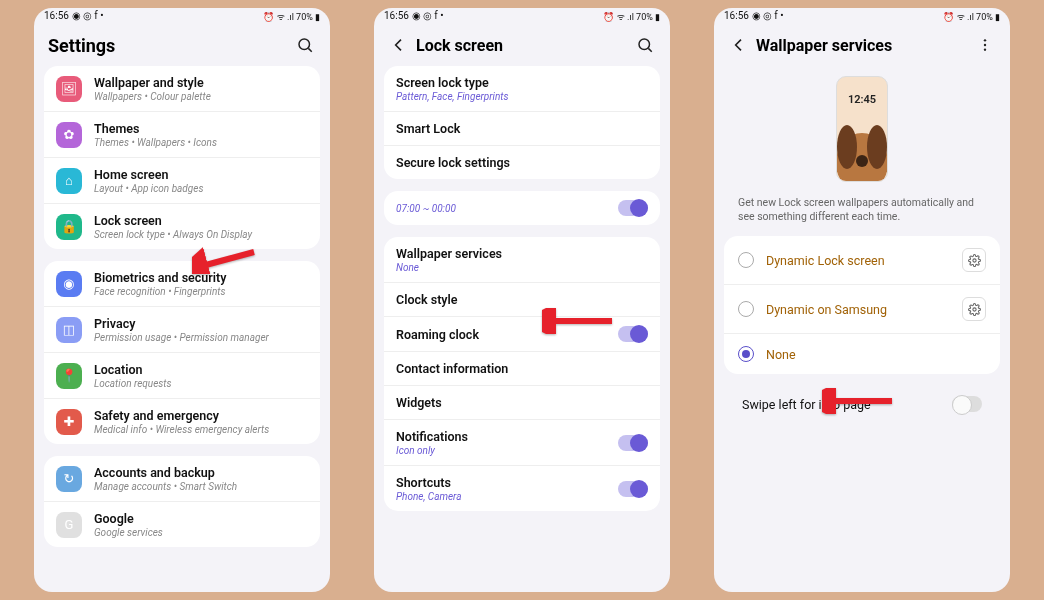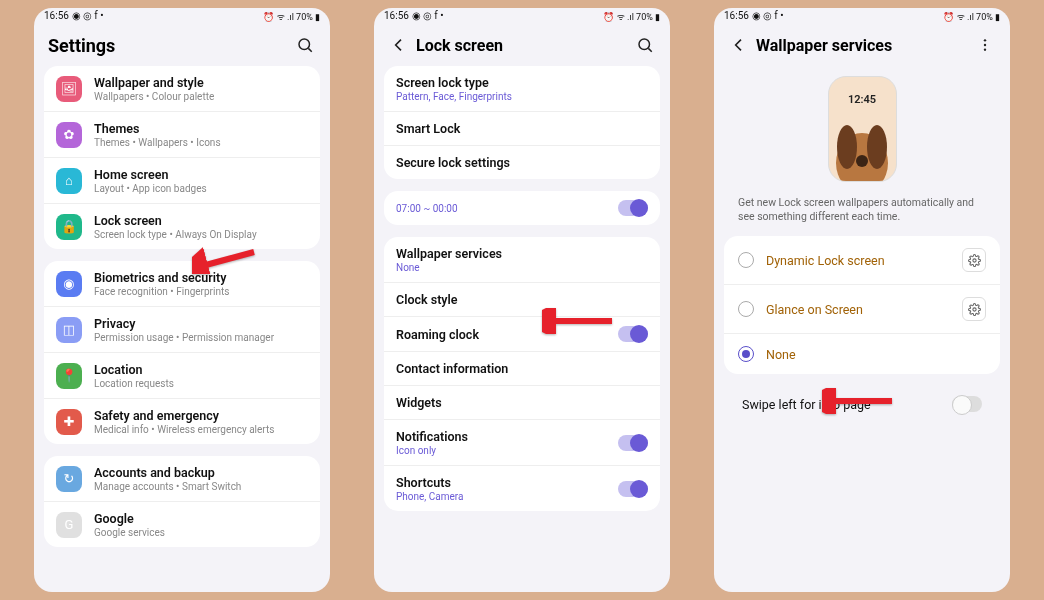--- a/index.html
+++ b/index.html
@@ -78,21 +78,21 @@
     width: 26px; height: 26px;
     border-radius: 8px;
     display: inline-flex;
     align-items: center; justify-content: center;
     flex-shrink: 0;
     font-size: 13px;
     color: #fff;
   }
   .li-text { flex: 1; min-width: 0; }
   .li-title { font-size: 12.5px; color: #111; font-weight: 600; line-height: 1.2; }
-  .li-sub { font-size: 10px; color: #888; margin-top: 1px; }
+  .li-sub { font-size: 10px; color: #888; margin-top: 1px; font-style: italic; }
   .li-sub.accent { color: #6a5ad6; }
   .toggle {
     width: 30px; height: 16px;
     border-radius: 10px;
     position: relative;
     flex-shrink: 0;
   }
   .toggle.on { background: #c5c0f0; }
   .toggle.on::after {
     content: ""; position: absolute; right: 0; top: -1px;
@@ -103,23 +103,23 @@
   .toggle.off::after {
     content: ""; position: absolute; left: 0; top: -1px;
     width: 18px; height: 18px; border-radius: 50%;
     background: #fafafa; border: 1px solid #ccc;
   }
   
   .preview {
     display: flex; justify-content: center; padding: 10px 0 6px;
   }
   .phone-preview {
-    width: 69px; height: 106px;
+    width: 52px; height: 106px;
     background: #f6e1cb;
-    border-radius: 18px;
+    border-radius: 10px;
     border: 1px solid #ddd;
     position: relative;
     overflow: hidden;
   }
   .preview-time {
     position: absolute; top: 16px; left: 0; right: 0;
     text-align: center; font-size: 11px; font-weight: 600; color: #222;
   }
   .dog {
     position: absolute;
@@ -426,21 +426,21 @@
           <span class="radio-label">Dynamic Lock screen</span>
           <span class="gear-btn">
             <svg width="13" height="13" viewBox="0 0 24 24" fill="none" stroke="#666" stroke-width="2">
               <circle cx="12" cy="12" r="3"></circle>
               <path d="M19.4 15a1.7 1.7 0 0 0 .3 1.8l.1.1a2 2 0 1 1-2.8 2.8l-.1-.1a1.7 1.7 0 0 0-1.8-.3 1.7 1.7 0 0 0-1 1.5V21a2 2 0 1 1-4 0v-.1a1.7 1.7 0 0 0-1-1.5 1.7 1.7 0 0 0-1.8.3l-.1.1a2 2 0 1 1-2.8-2.8l.1-.1a1.7 1.7 0 0 0 .3-1.8 1.7 1.7 0 0 0-1.5-1H3a2 2 0 1 1 0-4h.1a1.7 1.7 0 0 0 1.5-1 1.7 1.7 0 0 0-.3-1.8l-.1-.1a2 2 0 1 1 2.8-2.8l.1.1a1.7 1.7 0 0 0 1.8.3h0a1.7 1.7 0 0 0 1-1.5V3a2 2 0 1 1 4 0v.1a1.7 1.7 0 0 0 1 1.5 1.7 1.7 0 0 0 1.8-.3l.1-.1a2 2 0 1 1 2.8 2.8l-.1.1a1.7 1.7 0 0 0-.3 1.8v0a1.7 1.7 0 0 0 1.5 1H21a2 2 0 1 1 0 4h-.1a1.7 1.7 0 0 0-1.5 1z"></path>
             </svg>
           </span>
         </div>
         <div class="radio-row">
           <span class="radio"></span>
-          <span class="radio-label">Glance on Screen</span>
+          <span class="radio-label">Dynamic on Samsung</span>
           <span class="gear-btn">
             <svg width="13" height="13" viewBox="0 0 24 24" fill="none" stroke="#666" stroke-width="2">
               <circle cx="12" cy="12" r="3"></circle>
               <path d="M19.4 15a1.7 1.7 0 0 0 .3 1.8l.1.1a2 2 0 1 1-2.8 2.8l-.1-.1a1.7 1.7 0 0 0-1.8-.3 1.7 1.7 0 0 0-1 1.5V21a2 2 0 1 1-4 0v-.1a1.7 1.7 0 0 0-1-1.5 1.7 1.7 0 0 0-1.8.3l-.1.1a2 2 0 1 1-2.8-2.8l.1-.1a1.7 1.7 0 0 0 .3-1.8 1.7 1.7 0 0 0-1.5-1H3a2 2 0 1 1 0-4h.1a1.7 1.7 0 0 0 1.5-1 1.7 1.7 0 0 0-.3-1.8l-.1-.1a2 2 0 1 1 2.8-2.8l.1.1a1.7 1.7 0 0 0 1.8.3h0a1.7 1.7 0 0 0 1-1.5V3a2 2 0 1 1 4 0v.1a1.7 1.7 0 0 0 1 1.5 1.7 1.7 0 0 0 1.8-.3l.1-.1a2 2 0 1 1 2.8 2.8l-.1.1a1.7 1.7 0 0 0-.3 1.8v0a1.7 1.7 0 0 0 1.5 1H21a2 2 0 1 1 0 4h-.1a1.7 1.7 0 0 0-1.5 1z"></path>
             </svg>
           </span>
         </div>
         <div class="radio-row">
           <span class="radio selected"></span>
           <span class="radio-label">None</span>

